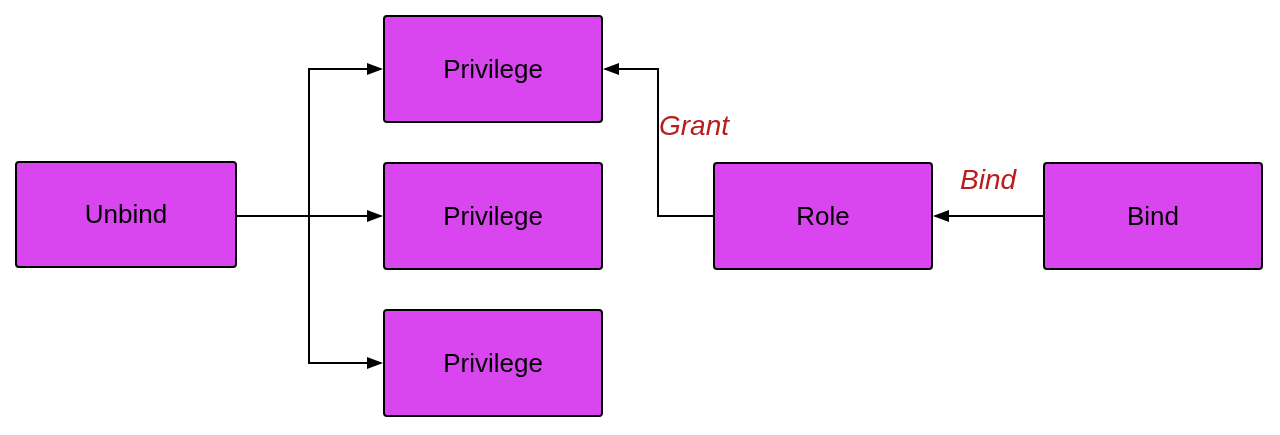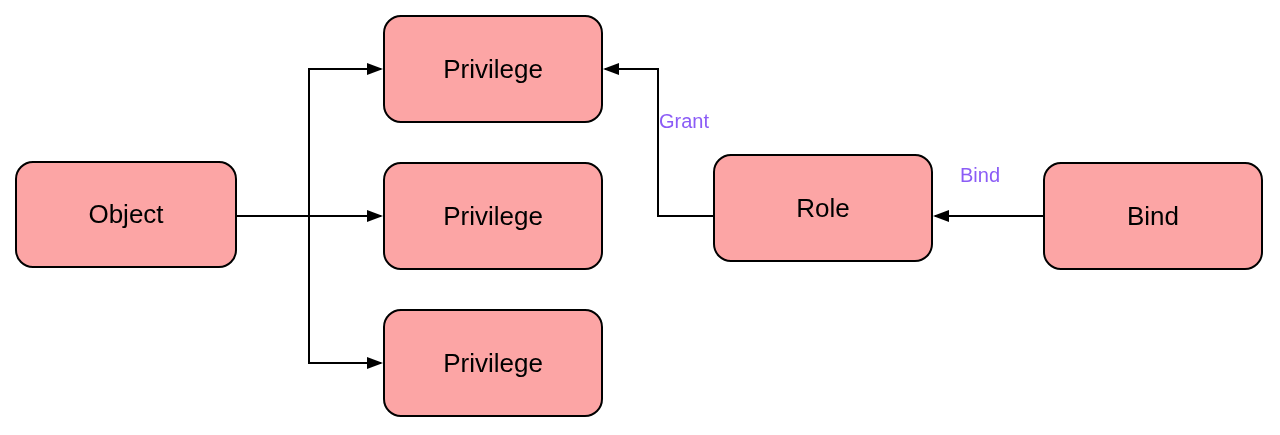--- a/index.html
+++ b/index.html
@@ -22,41 +22,42 @@
     width: 1280px;
     height: 435px;
     pointer-events: none;
   }
   .node {
     position: absolute;
     box-sizing: border-box;
     width: 220px;
     height: 108px;
     border: 2px solid #000000;
-    border-radius: 18px;
-    background: #fca5a5;
+    border-radius: 4px;
+    background: #d946ef;
     display: flex;
     align-items: center;
     justify-content: center;
     font-size: 26px;
     color: #000000;
     white-space: nowrap;
   }
   .edge-label {
     position: absolute;
-    font-size: 20px;
-    color: #8b5cf6;
+    font-size: 28px;
+    color: #b91c1c;
     line-height: 1.15;
     white-space: nowrap;
+    font-style: italic;
   }
   #node-object          { left: 15px;   top: 161px; width: 222px; height: 107px; }
   #node-privilege-top   { left: 383px;  top: 15px;  }
   #node-privilege-middle{ left: 383px;  top: 162px; }
   #node-privilege-bottom{ left: 383px;  top: 309px; }
-  #node-role            { left: 713px;  top: 154px; }
+  #node-role            { left: 713px;  top: 162px; }
   #node-user            { left: 1043px; top: 162px; }
   #label-grant  { left: 659px; top: 110px; }
   #label-bind   { left: 960px; top: 164px; }
   #label-unbind { left: 943px; top: 237px; }
 </style>
 </head>
 <body>
 
 <div id="canvas">
 
@@ -69,21 +70,21 @@
     <g stroke="#000000" stroke-width="2" fill="none">
       <path d="M 235,216 L 381,216" marker-end="url(#arrow)"></path>
       <path d="M 309,216 L 309,69 L 381,69" marker-end="url(#arrow)"></path>
       <path d="M 309,216 L 309,363 L 381,363" marker-end="url(#arrow)"></path>
       <path d="M 713,216 L 658,216 L 658,69 L 605,69" marker-end="url(#arrow)"></path>
       <path d="M 1043,216 L 935,216" marker-end="url(#arrow)"></path>
     </g>
   </svg>
 
   <div class="node" id="node-object">
-    <span>Object</span>
+    <span>Unbind</span>
   </div>
 
   <div class="node" id="node-privilege-top">
     <span>Privilege</span>
   </div>
 
   <div class="node" id="node-privilege-middle">
     <span>Privilege</span>
   </div>
 

